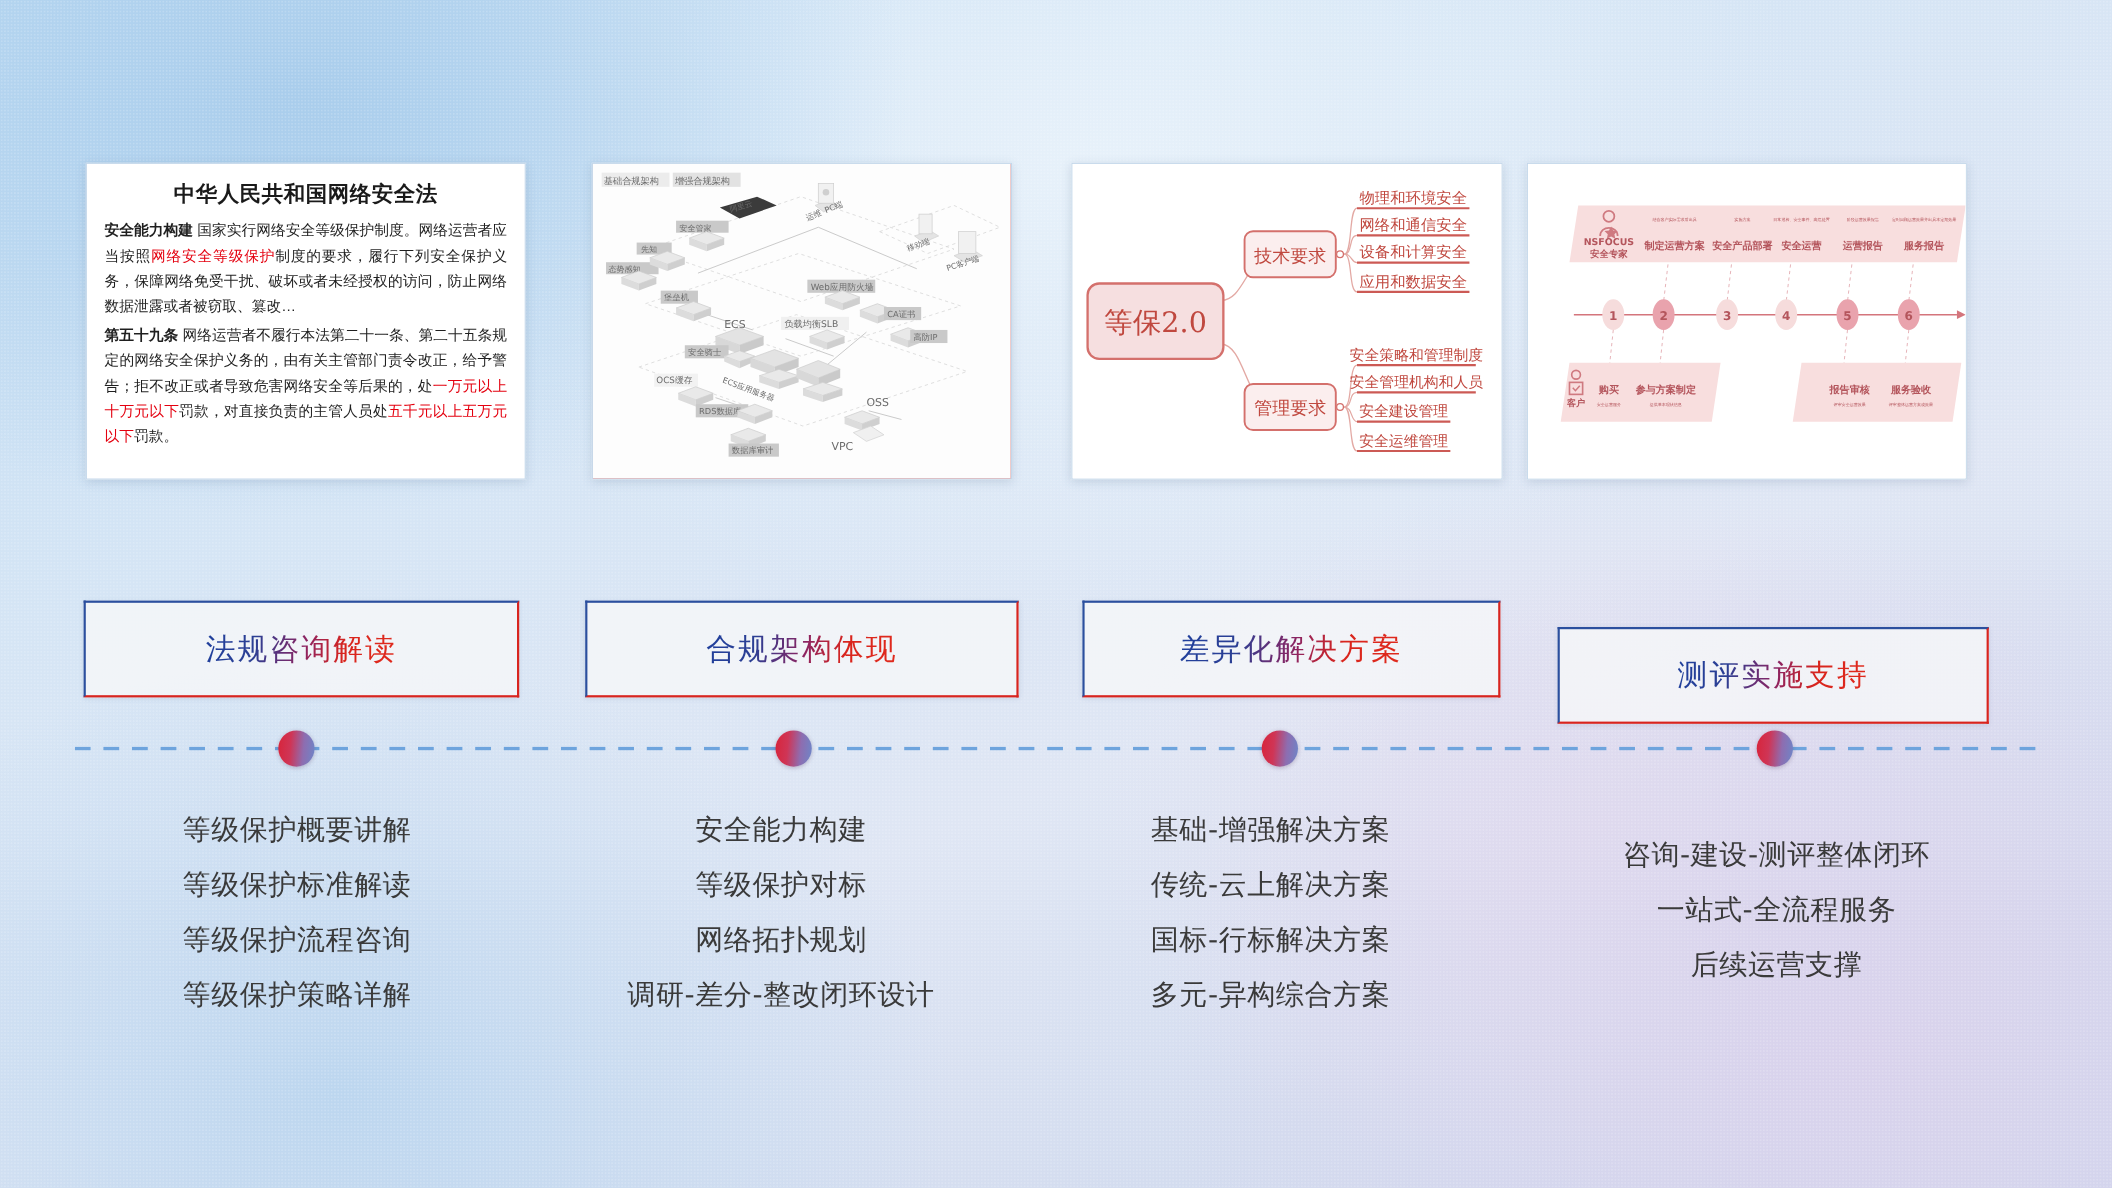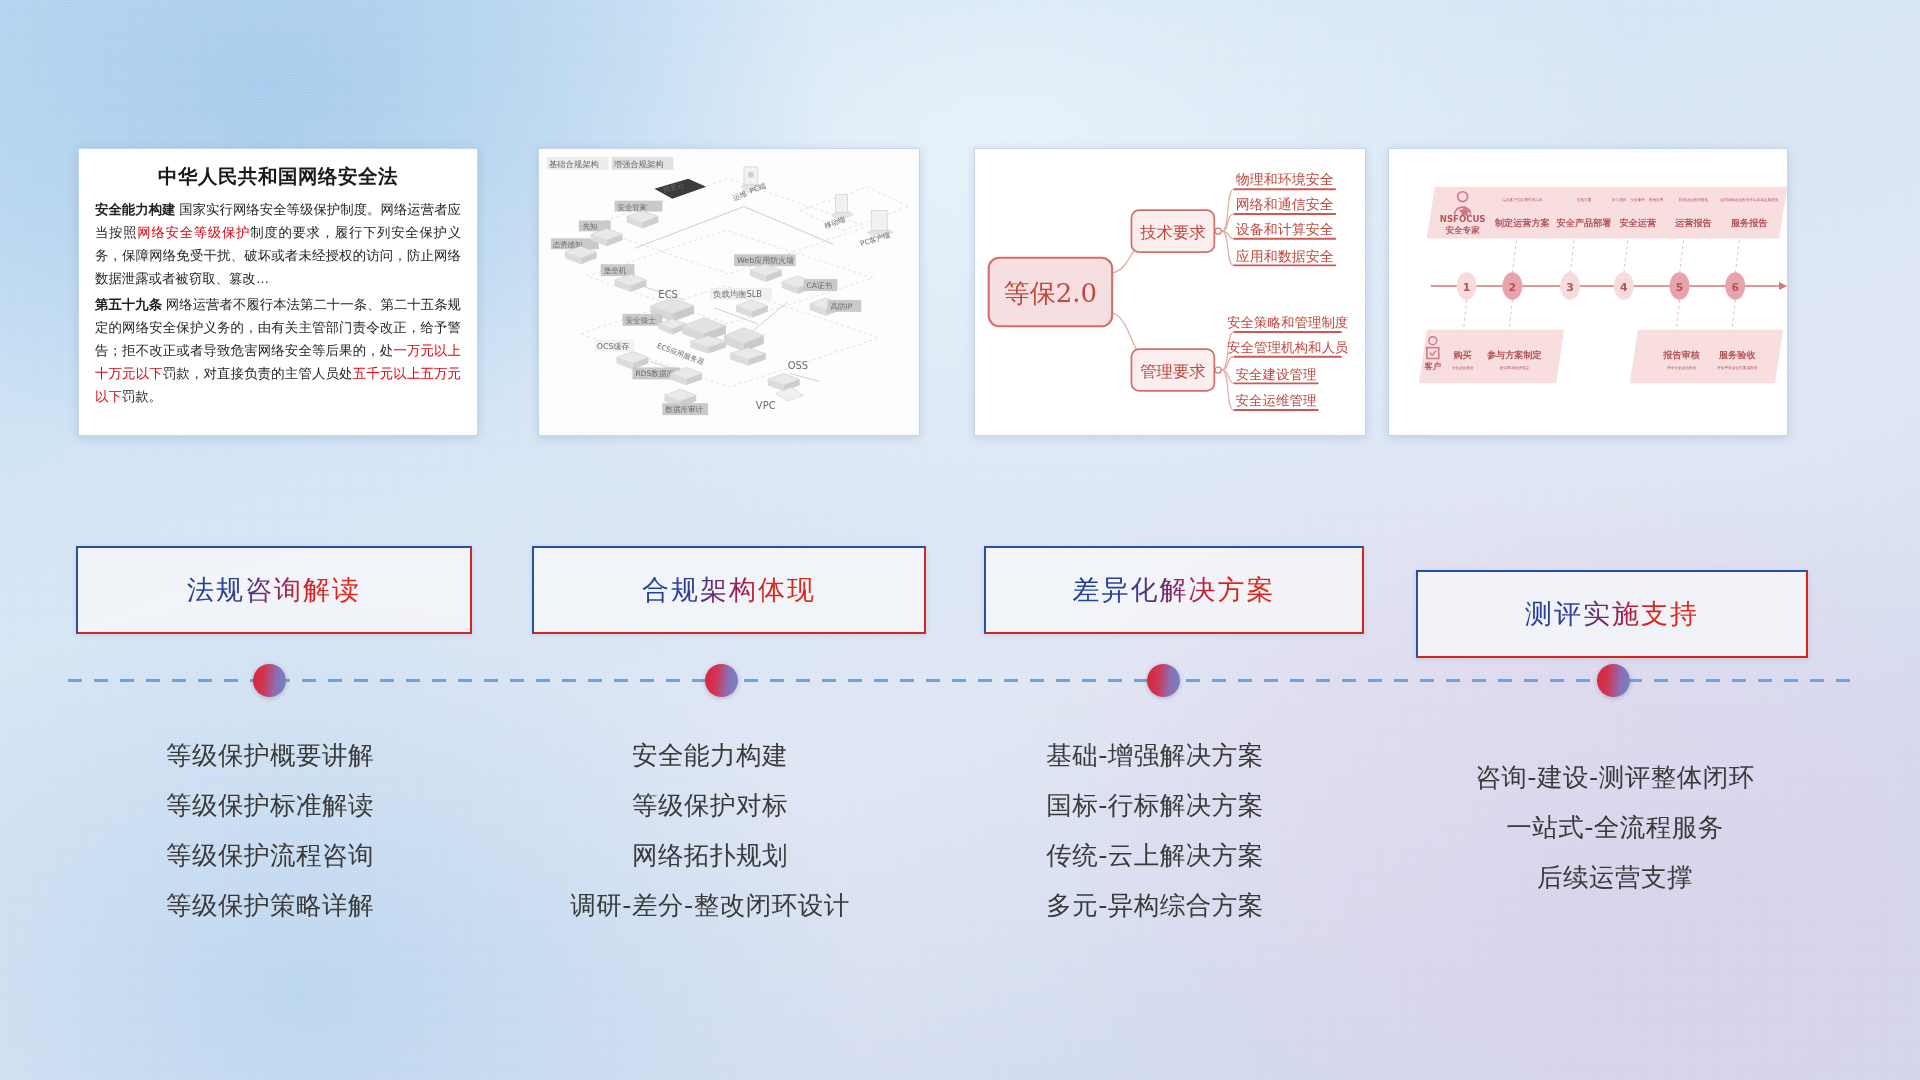--- a/index.html
+++ b/index.html
@@ -472,22 +472,22 @@
       <div class="item">等级保护策略详解</div>
     </div>
     <div class="list l2">
       <div class="item">安全能力构建</div>
       <div class="item">等级保护对标</div>
       <div class="item">网络拓扑规划</div>
       <div class="item">调研-差分-整改闭环设计</div>
     </div>
     <div class="list l3">
       <div class="item">基础-增强解决方案</div>
+      <div class="item">传统-云上解决方案</div>
       <div class="item">国标-行标解决方案</div>
-      <div class="item">传统-云上解决方案</div>
       <div class="item">多元-异构综合方案</div>
     </div>
     <div class="list l4">
       <div class="item">咨询-建设-测评整体闭环</div>
       <div class="item">一站式-全流程服务</div>
       <div class="item">后续运营支撑</div>
     </div>
   </div>
 
 </div>

